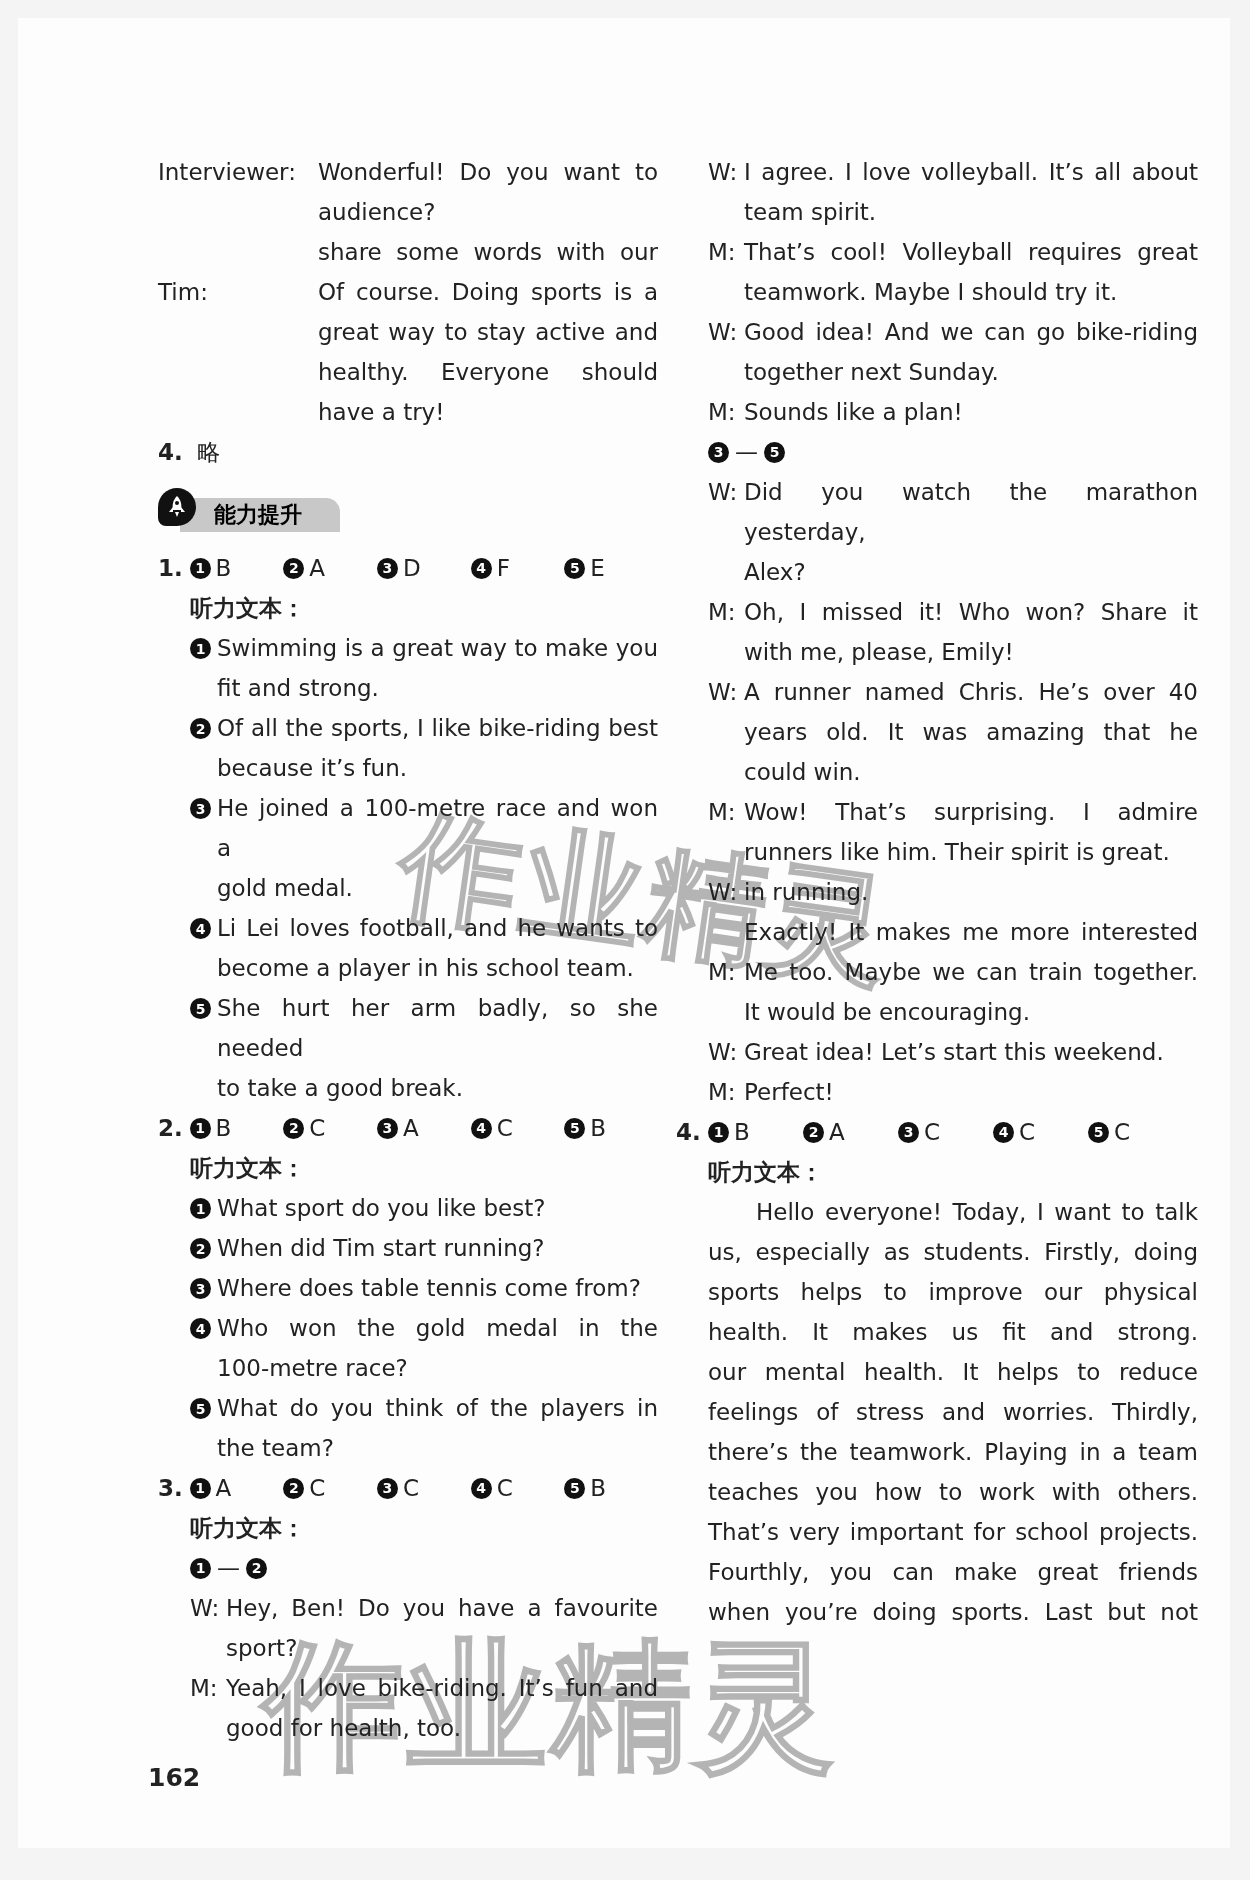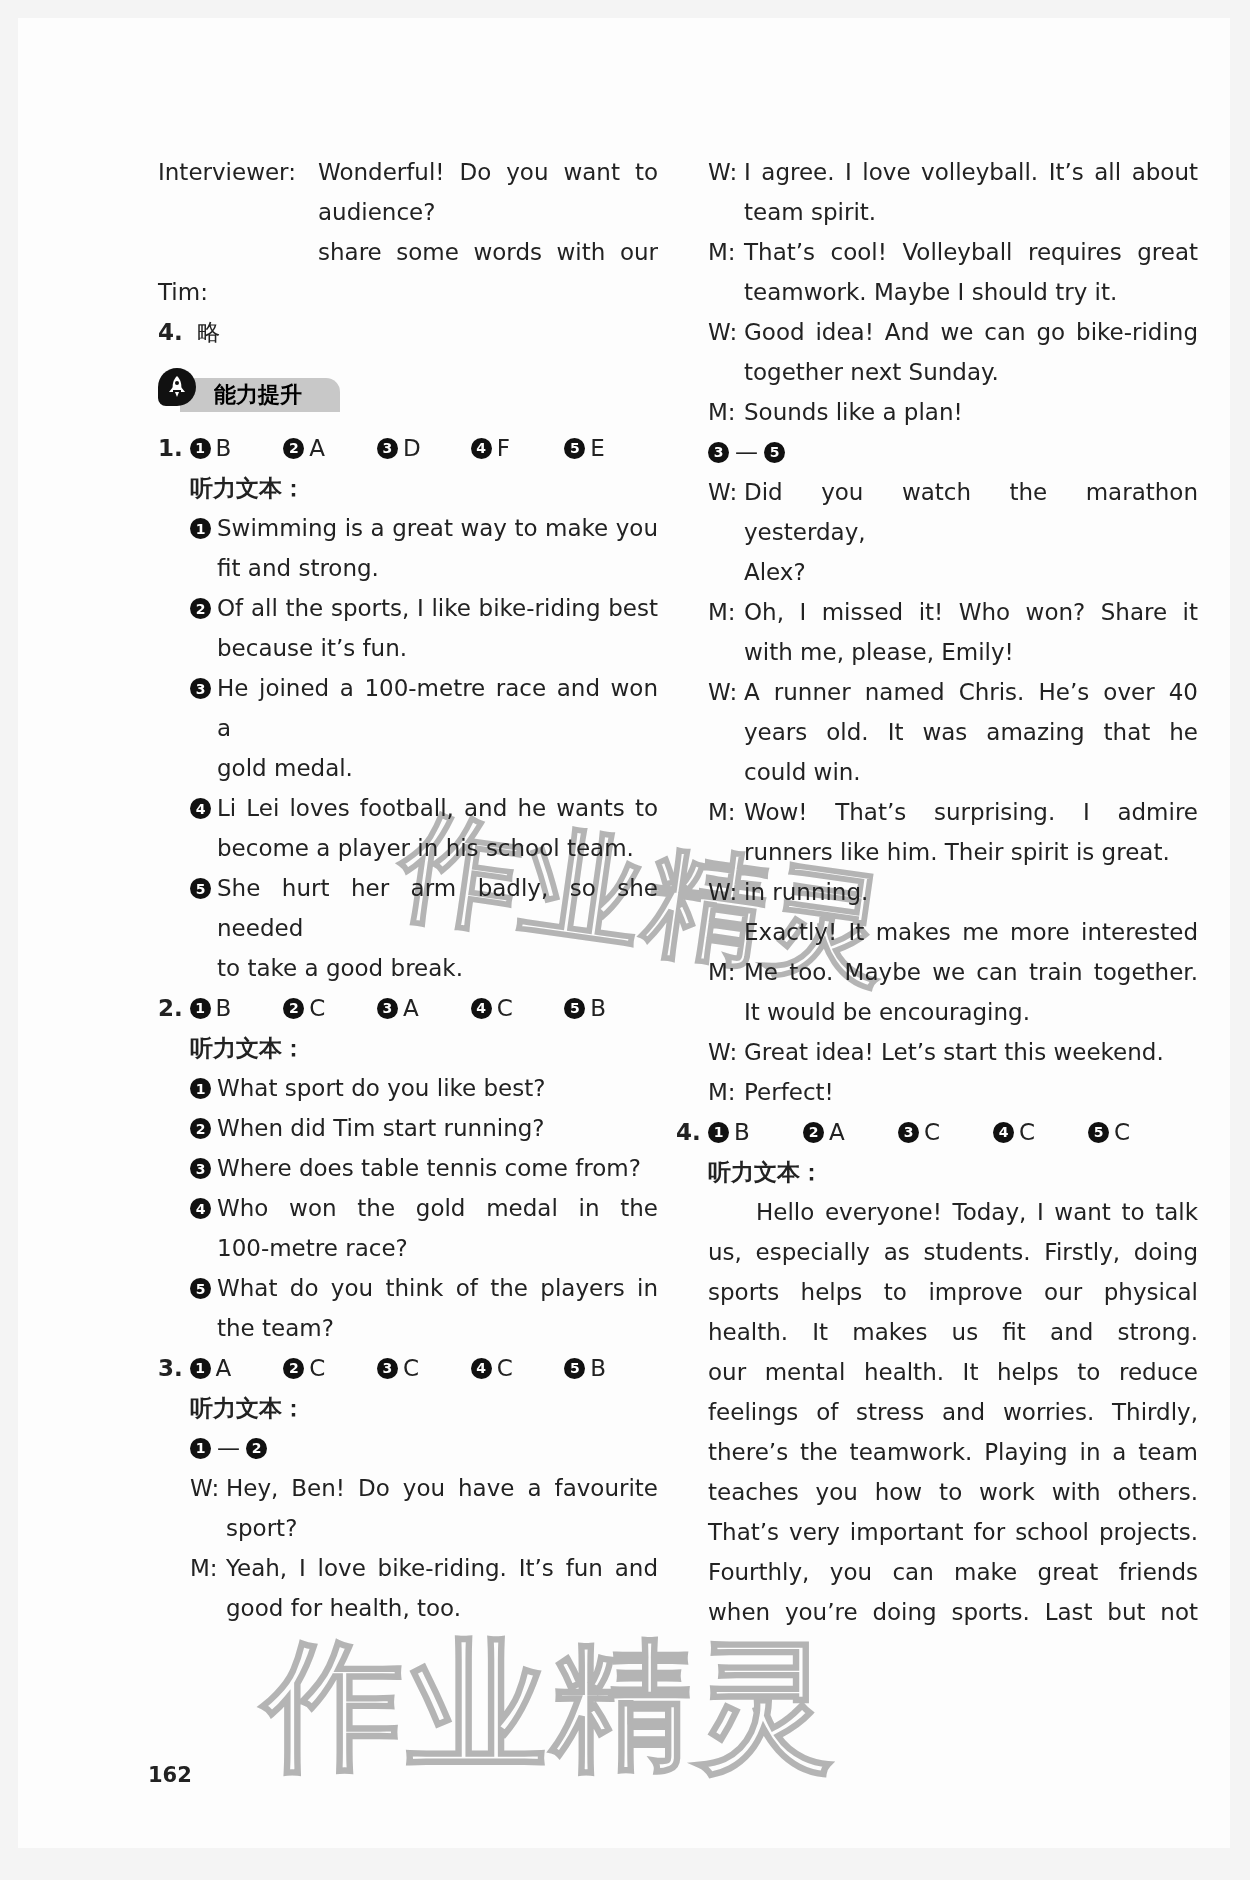--- a/index.html
+++ b/index.html
@@ -54,21 +54,21 @@
     display: flex; align-items: center; justify-content: center;
   }
   .banner .bar {
     position: absolute; left: 22px; top: 16px; width: 160px; height: 34px;
     background: #c8c8c8; border-radius: 0 14px 0 0;
   }
   .banner .label {
     position: absolute; left: 56px; top: 16px; line-height: 34px;
     font-size: 22px; font-weight: bold; color: #000000;
   }
-  .pagenum { position: absolute; left: 130px; top: 1745px; font-size: 21px; font-weight: bold; }
+  .pagenum { position: absolute; left: 130px; top: 1745px; font-size: 25px; font-weight: bold; }
 
   .watermark {
     position: absolute; font-size: 150px; font-weight: bold;
     color: transparent; -webkit-text-stroke: 2px rgba(120,120,120,0.55);
     letter-spacing: 4px; pointer-events: none; white-space: nowrap;
   }
 </style>
 </head>
 <body>
 
@@ -83,20 +83,26 @@
       <div class="dlg">
         <div class="spk">Interviewer:</div>
         <div class="txt">
           <div class="line just">Wonderful! Do you want to</div>
           <div class="line">audience?</div>
           <div class="line just">share some words with our</div>
         </div>
       </div>
       <div class="dlg">
         <div class="spk">Tim:</div>
+        <div class="txt">
+          <div class="line just">Of course. Doing sports is a</div>
+          <div class="line just">great way to stay active and</div>
+          <div class="line just">healthy. Everyone should</div>
+          <div class="line">have a try!</div>
+        </div>
       </div>
     </div>
 
     <div class="line">
       <span class="qnum">4.</span>
       <span>略</span>
     </div>
 
     <div class="banner">
       <div class="bar"></div>

